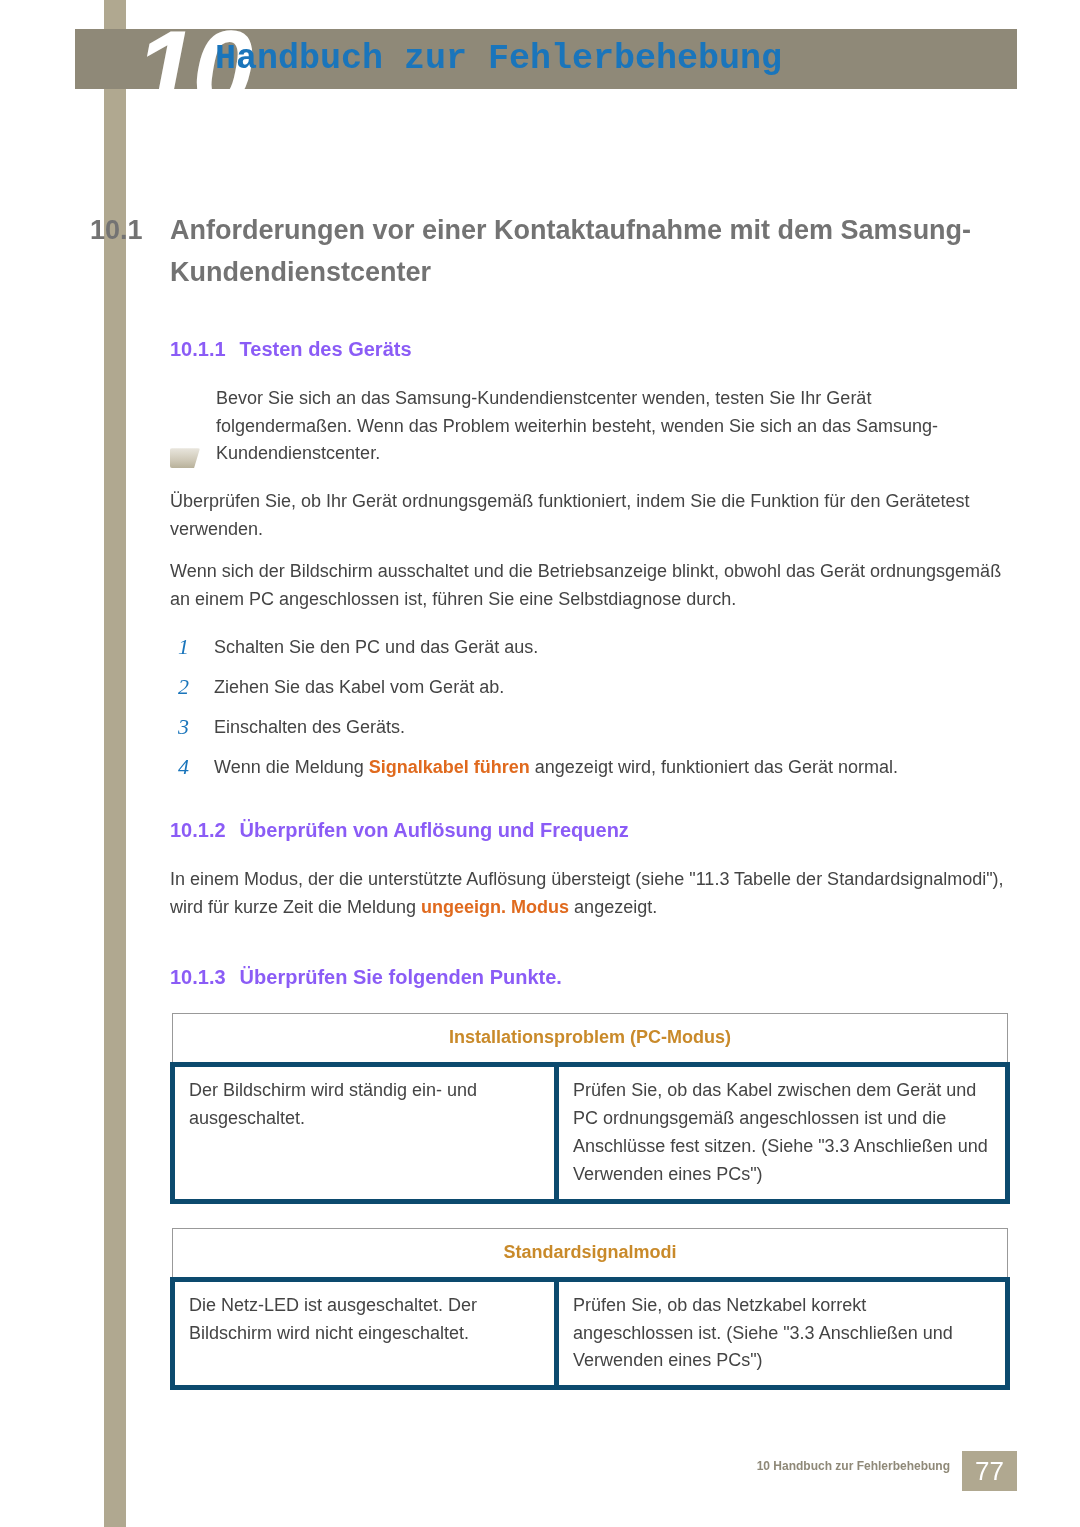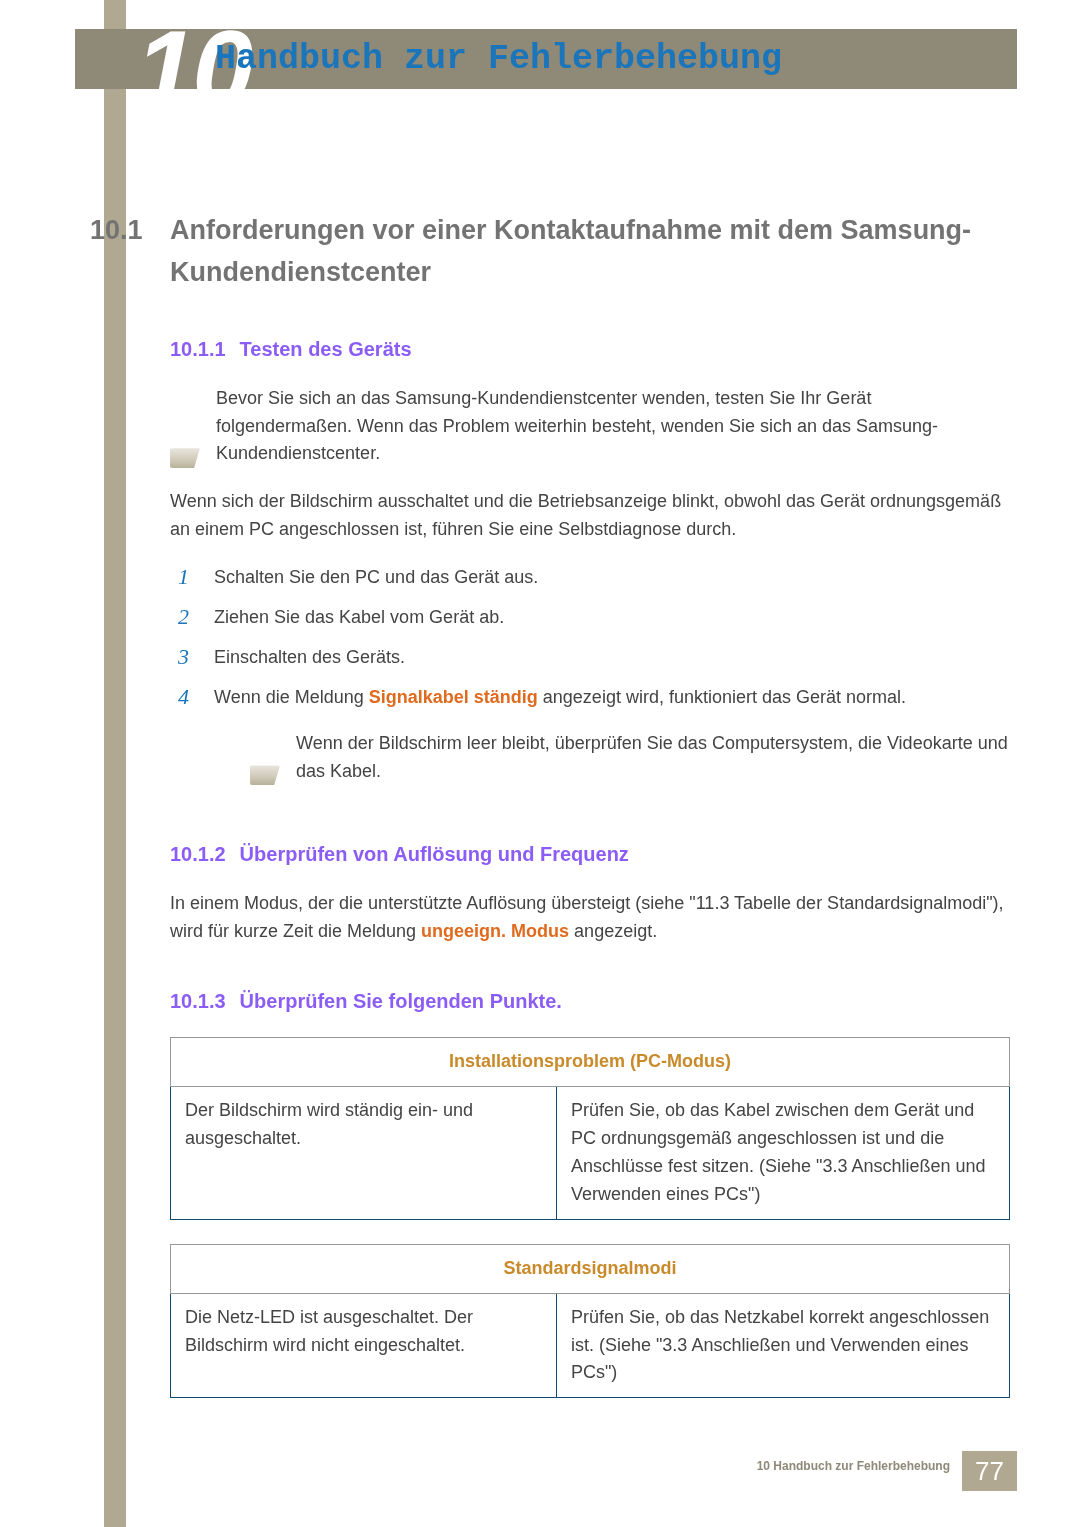--- a/index.html
+++ b/index.html
@@ -55,21 +55,21 @@
     counter-increment: step; content: counter(step);
     position:absolute; left:0; top:2px;
     color:#1a75bb; font-size:22px; font-style:italic; font-weight:400;
     font-family: Georgia, "Times New Roman", serif;
   }
 
   .highlight-orange { color:#e06a1e; font-weight:700; }
 
   table.trouble { width: 840px; border-collapse: collapse; margin: 18px 0 24px 0; font-size:18px; }
   table.trouble th { border:1px solid #999; padding:10px 14px; color:#c98a2a; font-weight:700; text-align:center; background:#fff;margin-left:40px; }
-  table.trouble td { border:1px solid #0c4a6e; padding:10px 14px; vertical-align:top; color:#444; }
+  table.trouble td { border:5px solid #0c4a6e; padding:10px 14px; vertical-align:top; color:#444; }
 
   
   .page-footer { position:absolute; left:0; bottom:36px; width:1080px; height:40px; }
   .footer-text { position:absolute; right:130px; top:8px; color:#8f8978; font-size:12px; font-weight:600; }
   .page-num-box { position:absolute; right:63px; top:0; width:55px; height:40px; background:#b0a890; color:#fff; font-size:26px; font-weight:400; display:flex; align-items:center; justify-content:center; }
 
   .indent-note { margin-left: 36px; }
 </style>
 </head>
 <body>
@@ -91,32 +91,29 @@
 
     <h3 class="sec-head-2">
       <span class="subnum">10.1.1</span><span>Testen des Geräts</span>
     </h3>
 
     <div class="note-row">
       <div class="note-icon"></div>
       <div class="note-text">Bevor Sie sich an das Samsung-Kundendienstcenter wenden, testen Sie Ihr Gerät folgendermaßen. Wenn das Problem weiterhin besteht, wenden Sie sich an das Samsung-Kundendienstcenter.</div>
     </div>
 
+    <p class="body">Überprüfen Sie, ob Ihr Gerät ordnungsgemäß funktioniert, indem Sie die Funktion für den Gerätetest verwenden.</p>
     <p class="body">Wenn sich der Bildschirm ausschaltet und die Betriebsanzeige blinkt, obwohl das Gerät ordnungsgemäß an einem PC angeschlossen ist, führen Sie eine Selbstdiagnose durch.</p>
 
     <ol class="steps">
       <li><span>Schalten Sie den PC und das Gerät aus.</span></li>
       <li><span>Ziehen Sie das Kabel vom Gerät ab.</span></li>
       <li><span>Einschalten des Geräts.</span></li>
       <li>
-        <span>Wenn die Meldung </span><span class="highlight-orange">Signalkabel ständig</span><span> angezeigt wird, funktioniert das Gerät normal.</span>
-        <div class="note-row indent-note" style="margin-top:18px;">
-          <div class="note-icon"></div>
-          <div class="note-text">Wenn der Bildschirm leer bleibt, überprüfen Sie das Computersystem, die Videokarte und das Kabel.</div>
-        </div>
+        <span>Wenn die Meldung </span><span class="highlight-orange">Signalkabel führen</span><span> angezeigt wird, funktioniert das Gerät normal.</span>
       </li>
     </ol>
 
     <h3 class="sec-head-2">
       <span class="subnum">10.1.2</span><span>Überprüfen von Auflösung und Frequenz</span>
     </h3>
     <p class="body">
       <span>In einem Modus, der die unterstützte Auflösung übersteigt (siehe "11.3 Tabelle der Standardsignalmodi"), wird für kurze Zeit die Meldung </span><span class="highlight-orange">ungeeign. Modus</span><span> angezeigt.</span>
     </p>
 

